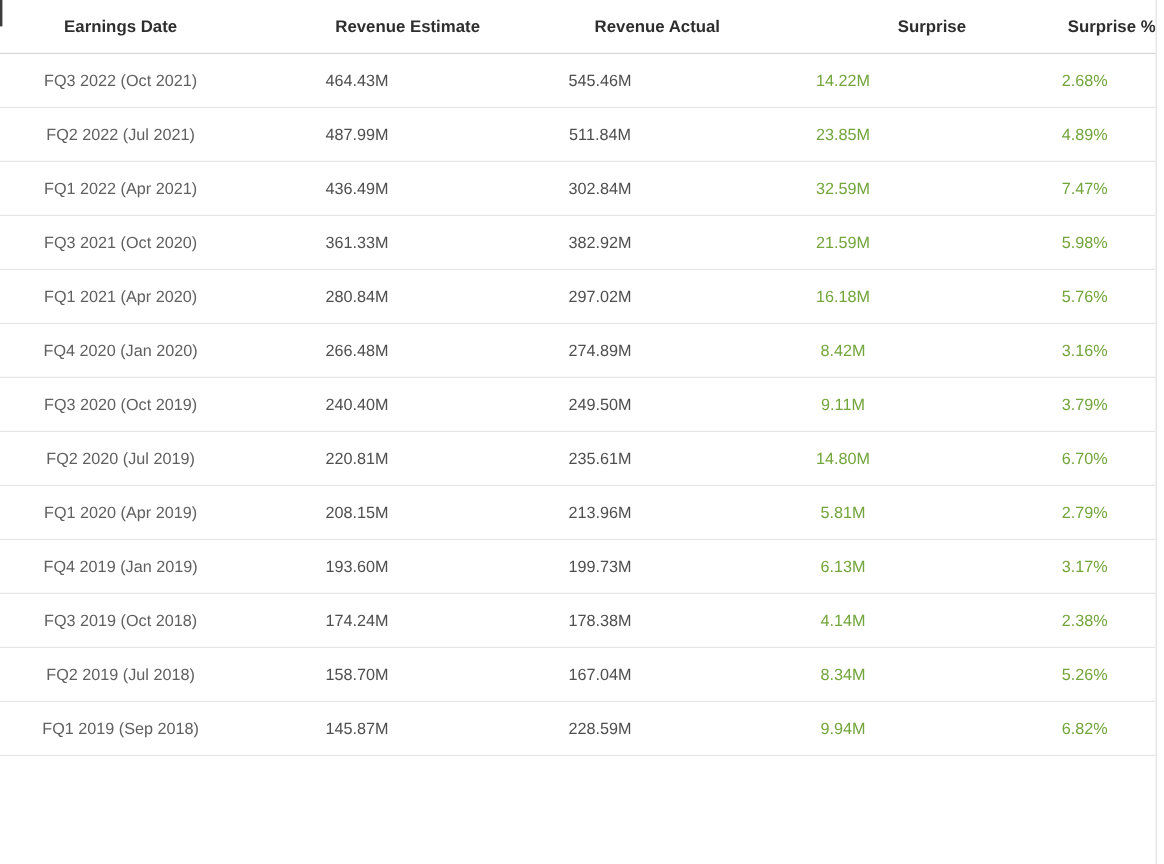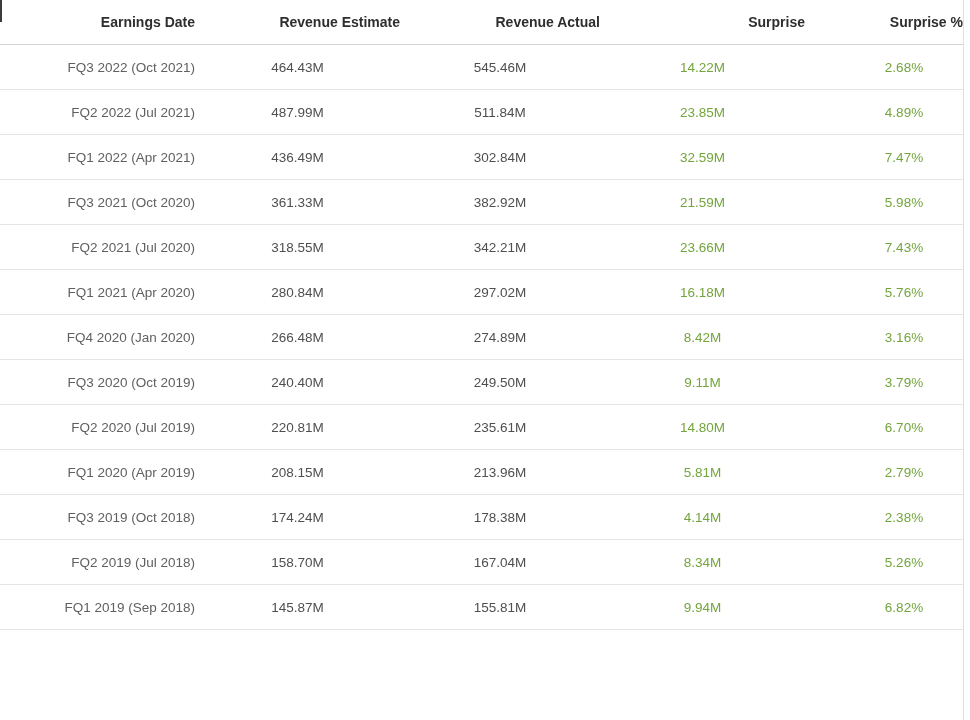--- a/index.html
+++ b/index.html
@@ -59,21 +59,21 @@
     color: var(--header-text, #2e2e2e);
     text-align: right;
   }
   tbody td {
     border-bottom: 1px solid var(--row-border, #e5e5e5);
     font-size: 13.5px;
     font-weight: 400;
     text-align: center;
   }
   th.col-date, td.col-date {
-    text-align: right;
+    text-align: center;
     padding-left: 6px;
   }
   th.col-pct, td.col-pct {
     padding-left: 40px;
   }
   td.c-date { color: var(--row-text, #606060); }
   td.c-num  { color: var(--value-text, #4f4f4f); }
   td.c-pos  { color: var(--positive, #73a53c); }
 </style>
 </head>
@@ -121,27 +121,20 @@
           <td class="c-pos col-pct">7.47%</td>
         </tr>
         <tr>
           <td class="c-date col-date">FQ3 2021 (Oct 2020)</td>
           <td class="c-num">361.33M</td>
           <td class="c-num">382.92M</td>
           <td class="c-pos">21.59M</td>
           <td class="c-pos col-pct">5.98%</td>
         </tr>
         <tr>
-          <td class="c-date col-date">FQ2 2021 (Jul 2020)</td>
-          <td class="c-num">318.55M</td>
-          <td class="c-num">342.21M</td>
-          <td class="c-pos">23.66M</td>
-          <td class="c-pos col-pct">7.43%</td>
-        </tr>
-        <tr>
           <td class="c-date col-date">FQ1 2021 (Apr 2020)</td>
           <td class="c-num">280.84M</td>
           <td class="c-num">297.02M</td>
           <td class="c-pos">16.18M</td>
           <td class="c-pos col-pct">5.76%</td>
         </tr>
         <tr>
           <td class="c-date col-date">FQ4 2020 (Jan 2020)</td>
           <td class="c-num">266.48M</td>
           <td class="c-num">274.89M</td>
@@ -163,37 +156,44 @@
           <td class="c-pos col-pct">6.70%</td>
         </tr>
         <tr>
           <td class="c-date col-date">FQ1 2020 (Apr 2019)</td>
           <td class="c-num">208.15M</td>
           <td class="c-num">213.96M</td>
           <td class="c-pos">5.81M</td>
           <td class="c-pos col-pct">2.79%</td>
         </tr>
         <tr>
+          <td class="c-date col-date">FQ4 2019 (Jan 2019)</td>
+          <td class="c-num">193.60M</td>
+          <td class="c-num">199.73M</td>
+          <td class="c-pos">6.13M</td>
+          <td class="c-pos col-pct">3.17%</td>
+        </tr>
+        <tr>
           <td class="c-date col-date">FQ3 2019 (Oct 2018)</td>
           <td class="c-num">174.24M</td>
           <td class="c-num">178.38M</td>
           <td class="c-pos">4.14M</td>
           <td class="c-pos col-pct">2.38%</td>
         </tr>
         <tr>
           <td class="c-date col-date">FQ2 2019 (Jul 2018)</td>
           <td class="c-num">158.70M</td>
           <td class="c-num">167.04M</td>
           <td class="c-pos">8.34M</td>
           <td class="c-pos col-pct">5.26%</td>
         </tr>
         <tr>
           <td class="c-date col-date">FQ1 2019 (Sep 2018)</td>
           <td class="c-num">145.87M</td>
-          <td class="c-num">155.81M</td>
+          <td class="c-num">228.59M</td>
           <td class="c-pos">9.94M</td>
           <td class="c-pos col-pct">6.82%</td>
         </tr>
       </tbody>
     </table>
   </div>
   <div class="left-edge-mark"></div>
 </div>
 
 </body></html>

